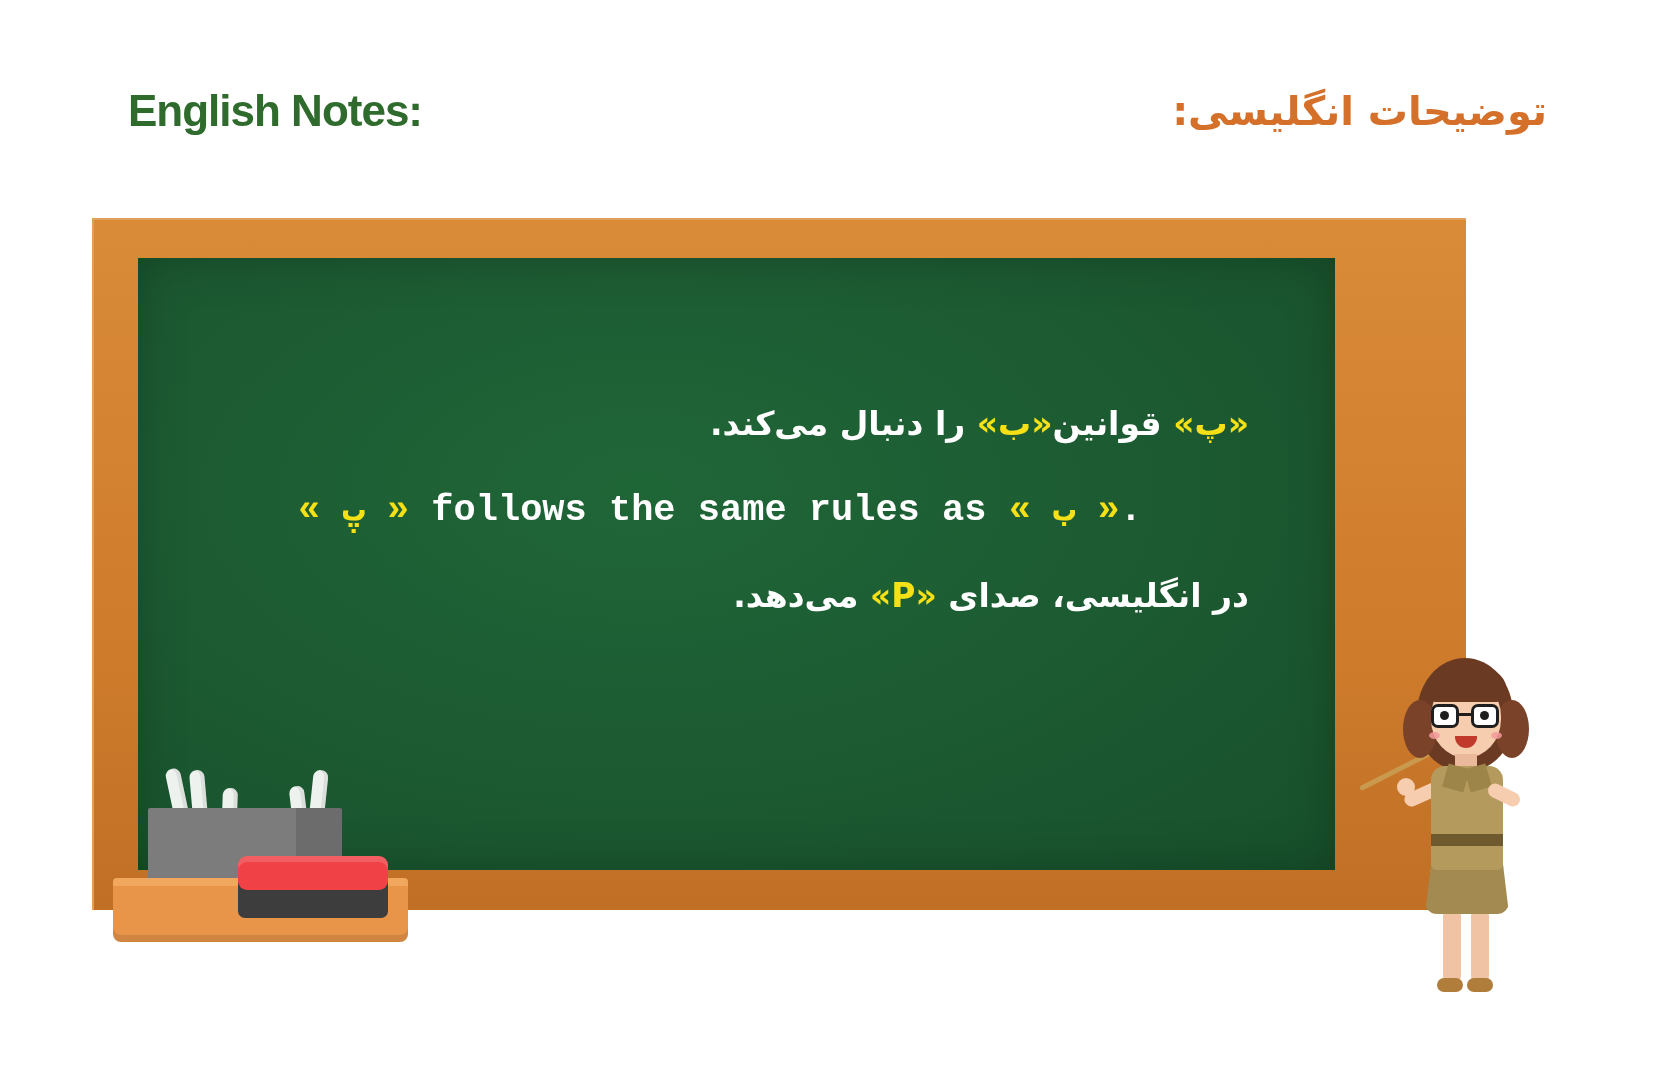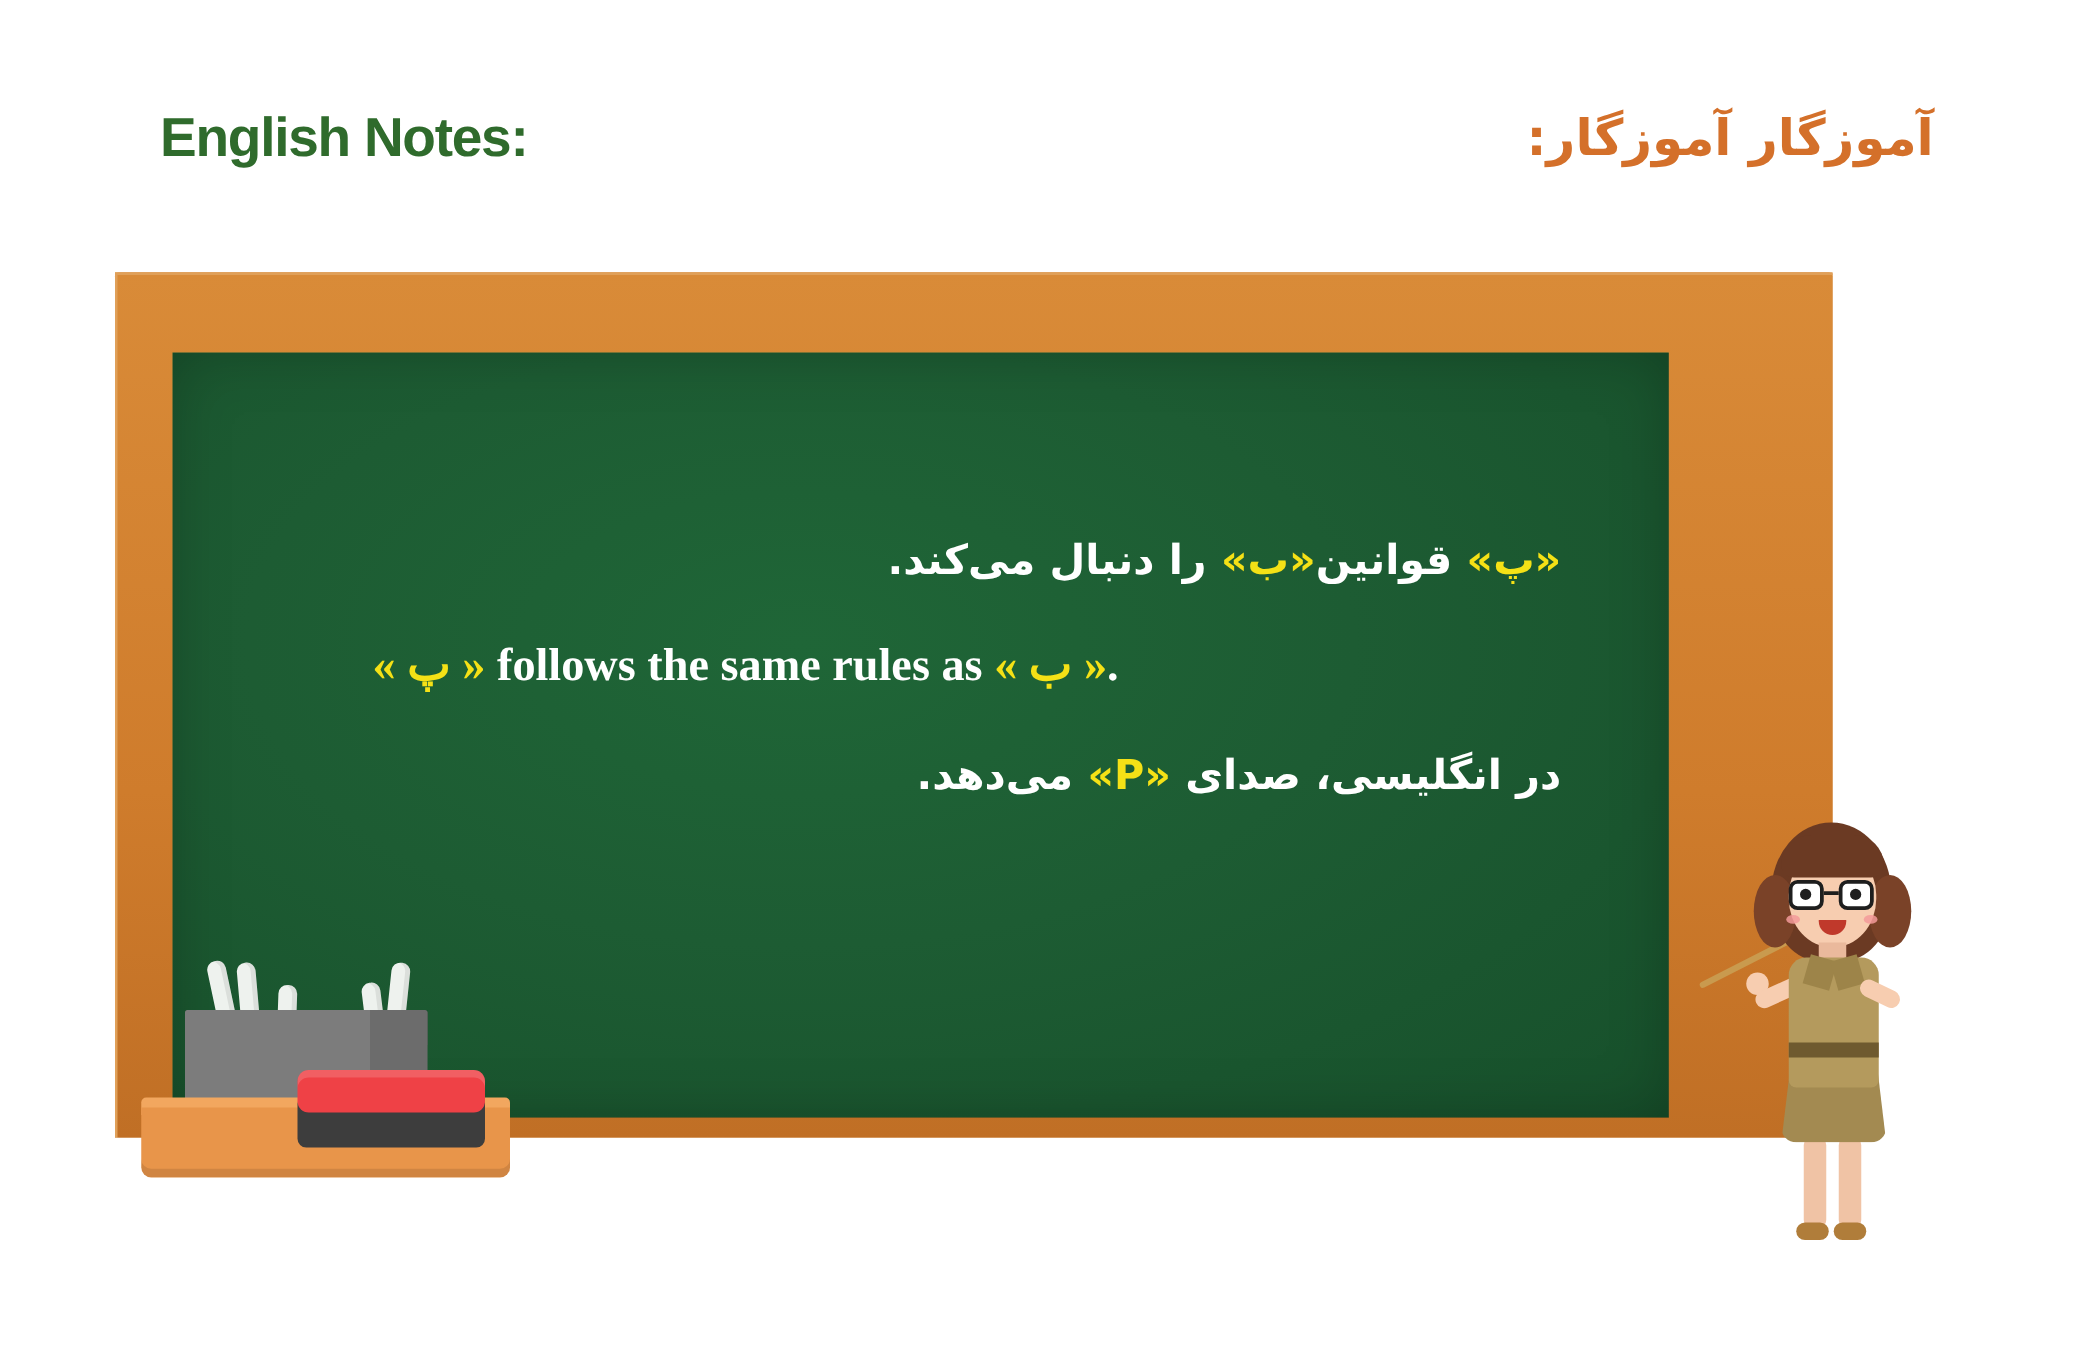--- a/index.html
+++ b/index.html
@@ -65,39 +65,38 @@
     pointer-events: none;
   }
   .board-surface {
     position: absolute;
     left: 46px;
     top: 40px;
     width: 1197px;
     height: 612px;
     background: radial-gradient(ellipse at 42% 38%, #1f6637 0%, #1d5c33 45%, #17502b 100%);
     box-shadow: inset 0 0 48px rgba(0,0,0,0.22);
-    margin-top: 24px;
   }
 
   
   .line {
     position: absolute;
     white-space: nowrap;
   }
   .line-fa {
     direction: rtl;
     font-family: "DejaVu Sans", sans-serif;
     font-weight: bold;
     font-size: 33px;
     color: #ffffff;
     right: 86px;
   }
   .line-en {
     direction: ltr;
-    font-family: Liberation Serif, serif;
+    font-family: Liberation Mono, monospace;
     font-weight: bold;
     font-size: 37px;
     color: #ffffff;
     left: 160px;
   }
   .hl { color: #f5e116; }
   .l1 { top: 146px; }
   .l2 { top: 228px; }
   .l3 { top: 318px; }
   .l4 { top: 424px; }
@@ -213,21 +212,21 @@
   .t-leg-l { left:48px; }
   .t-leg-r { left:76px; }
   .t-shoe { position:absolute; top:330px; width:26px; height:14px; background:#b07d3a; border-radius:7px; }
   .t-shoe-l { left:42px; }
   .t-shoe-r { left:72px; }
 </style>
 </head>
 <body>
 
 <div class="title-en">English Notes:</div>
-<div class="title-fa">آموزگار آموزگار:</div>
+<div class="title-fa">توضیحات انگلیسی:</div>
 
 <div class="board-frame">
   <div class="board-frame-inner-shade"></div>
   <div class="board-bevel-tl"></div>
 
   <div class="board-surface">
 
     <div class="line line-fa l1">
       <span class="hl">«پ»</span><span> قوانین</span><span class="hl">«ب»</span><span> را دنبال می‌کند.</span>
     </div>

